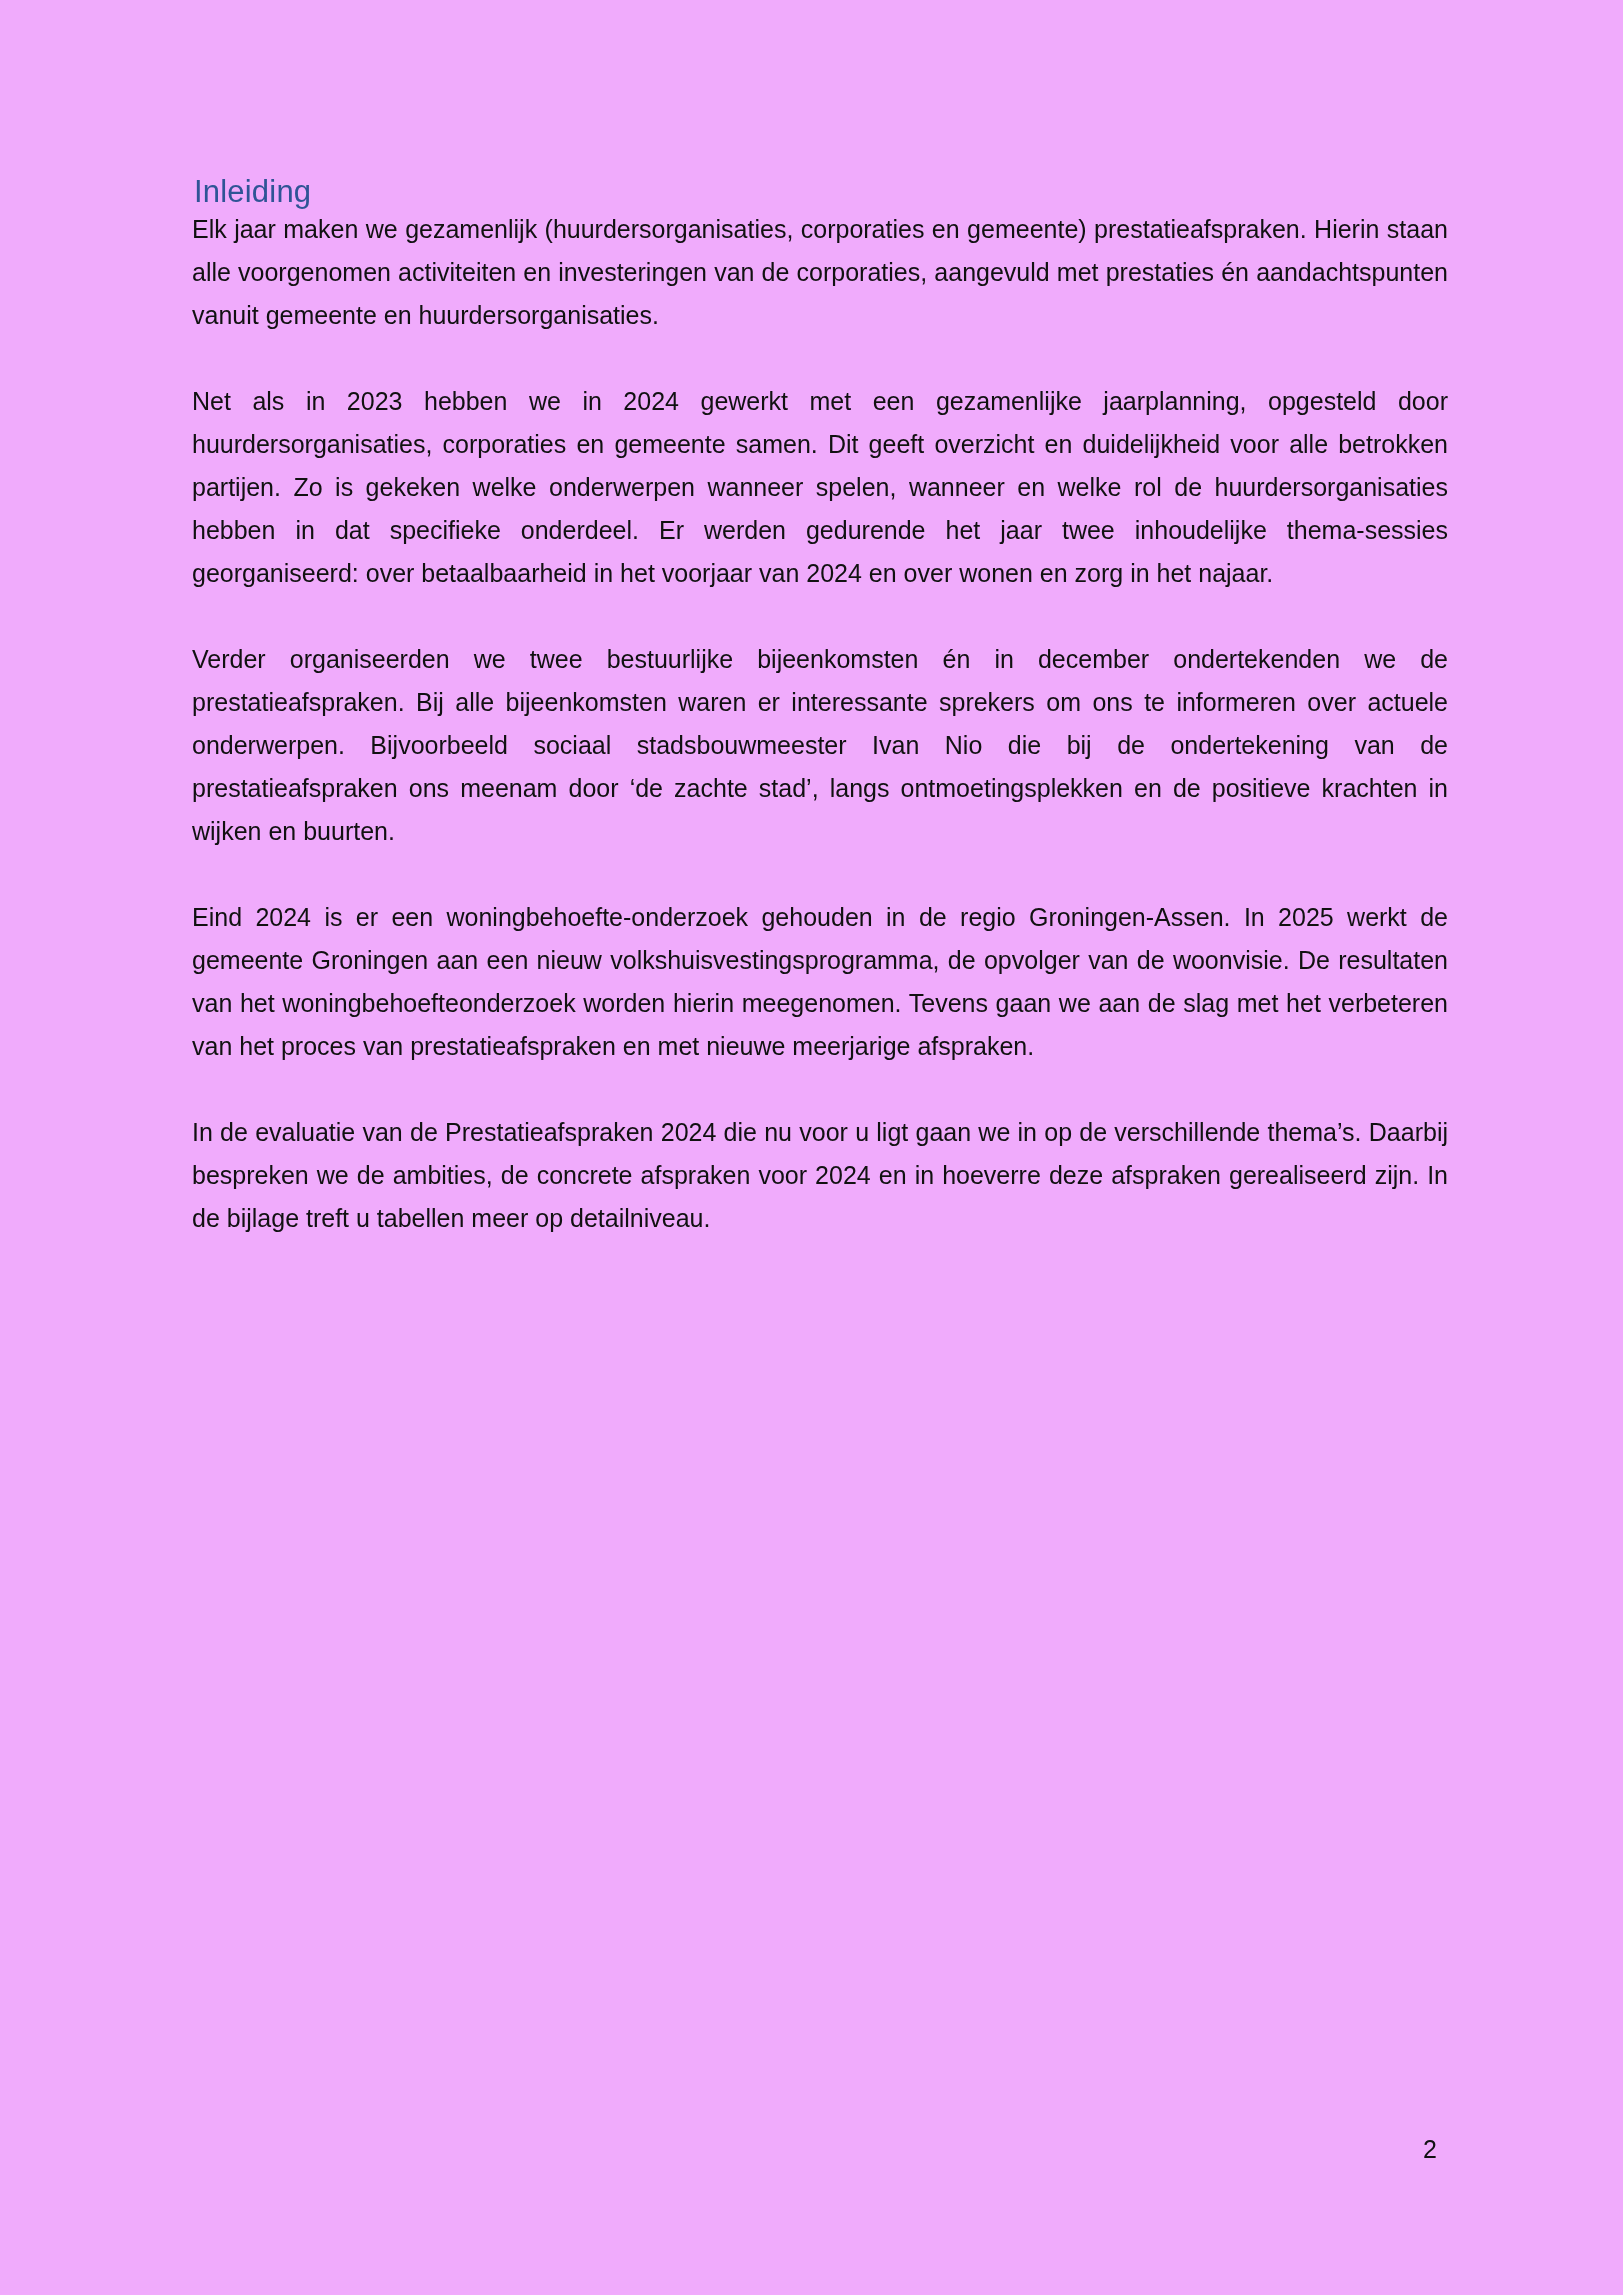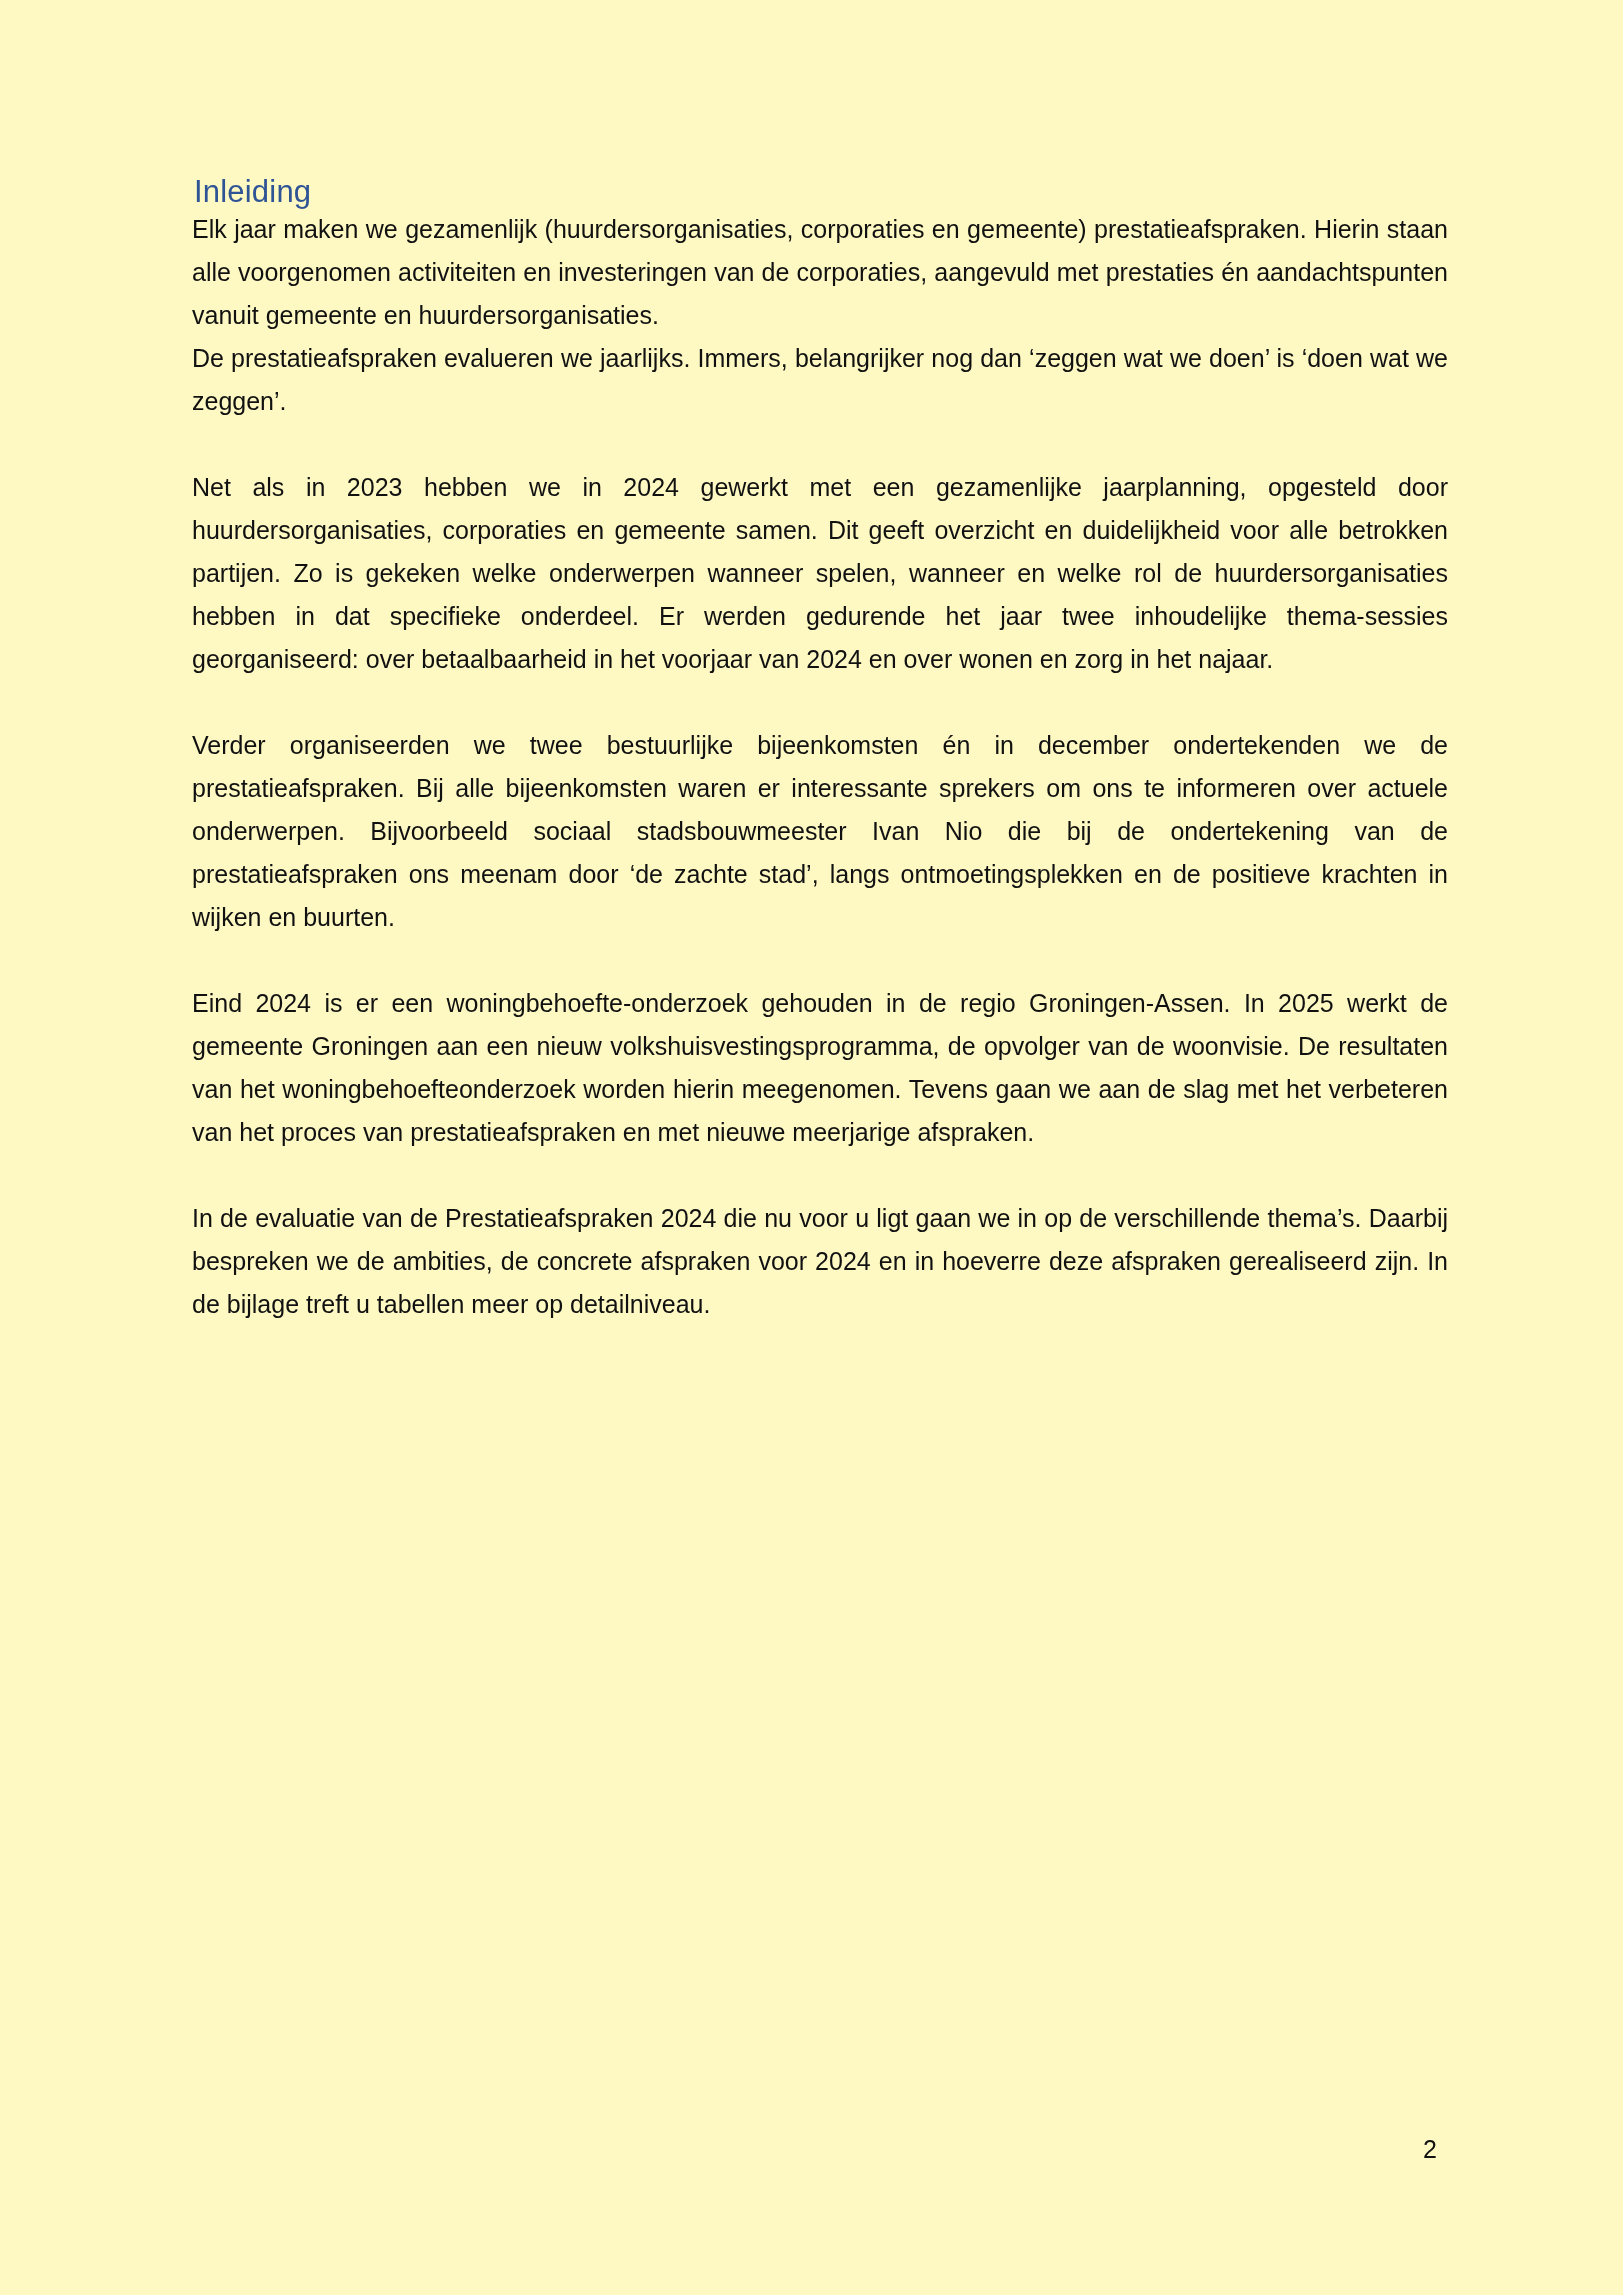--- a/index.html
+++ b/index.html
@@ -1,17 +1,17 @@
 <!DOCTYPE html>
 <html style="font-size:13.5px"><head>
 <meta charset="utf-8">
 <style>
   html, body { margin: 0; padding: 0; background: #ffffff; }
   body { width: 1623px; height: 2295px; position: relative; overflow: hidden; }
-  .page { position: absolute; left: 0; top: 0; width: 1623px; height: 2295px; background: #fef9c3; }
+  .page { position: absolute; left: 0; top: 0; width: 1623px; height: 2295px; background: #f0abfc; }
   .heading {
     position: absolute; left: 194px; top: 174px;
     font-family: "Liberation Sans", sans-serif; font-size: 31px; font-weight: normal;
     color: #2f5496; margin: 0; letter-spacing: 0.2px;
   }
   .body-text {
     position: absolute; left: 192px; top: 208px; width: 1256px;
     font-family: "Liberation Sans", sans-serif; font-size: 25px; color: #111111;
     line-height: 43px;
   }
@@ -23,21 +23,20 @@
   }
 </style>
 </head>
 <body>
 
 <div class="page">
   <h1 class="heading">Inleiding</h1>
 
   <div class="body-text">
     <p class="para">Elk jaar maken we gezamenlijk (huurdersorganisaties, corporaties en gemeente) prestatieafspraken. Hierin staan alle voorgenomen activiteiten en investeringen van de corporaties, aangevuld met prestaties én aandachtspunten vanuit gemeente en huurdersorganisaties.</p>
-    <p class="para">De prestatieafspraken evalueren we jaarlijks. Immers, belangrijker nog dan ‘zeggen wat we doen’ is ‘doen wat we zeggen’.</p>
     <p class="para gap">Net als in 2023 hebben we in 2024 gewerkt met een gezamenlijke jaarplanning, opgesteld door huurdersorganisaties, corporaties en gemeente samen. Dit geeft overzicht en duidelijkheid voor alle betrokken partijen. Zo is gekeken welke onderwerpen wanneer spelen, wanneer en welke rol de huurdersorganisaties hebben in dat specifieke onderdeel. Er werden gedurende het jaar twee inhoudelijke thema-sessies georganiseerd: over betaalbaarheid in het voorjaar van 2024 en over wonen en zorg in het najaar.</p>
     <p class="para gap">Verder organiseerden we twee bestuurlijke bijeenkomsten én in december ondertekenden we de prestatieafspraken. Bij alle bijeenkomsten waren er interessante sprekers om ons te informeren over actuele onderwerpen. Bijvoorbeeld sociaal stadsbouwmeester Ivan Nio die bij de ondertekening van de prestatieafspraken ons meenam door ‘de zachte stad’, langs ontmoetingsplekken en de positieve krachten in wijken en buurten.</p>
     <p class="para gap">Eind 2024 is er een woningbehoefte-onderzoek gehouden in de regio Groningen-Assen. In 2025 werkt de gemeente Groningen aan een nieuw volkshuisvestingsprogramma, de opvolger van de woonvisie. De resultaten van het woningbehoefteonderzoek worden hierin meegenomen. Tevens gaan we aan de slag met het verbeteren van het proces van prestatieafspraken en met nieuwe meerjarige afspraken.</p>
     <p class="para gap">In de evaluatie van de Prestatieafspraken 2024 die nu voor u ligt gaan we in op de verschillende thema’s. Daarbij bespreken we de ambities, de concrete afspraken voor 2024 en in hoeverre deze afspraken gerealiseerd zijn. In de bijlage treft u tabellen meer op detailniveau.</p>
   </div>
 
   <div class="page-number">2</div>
 </div>
 
 

